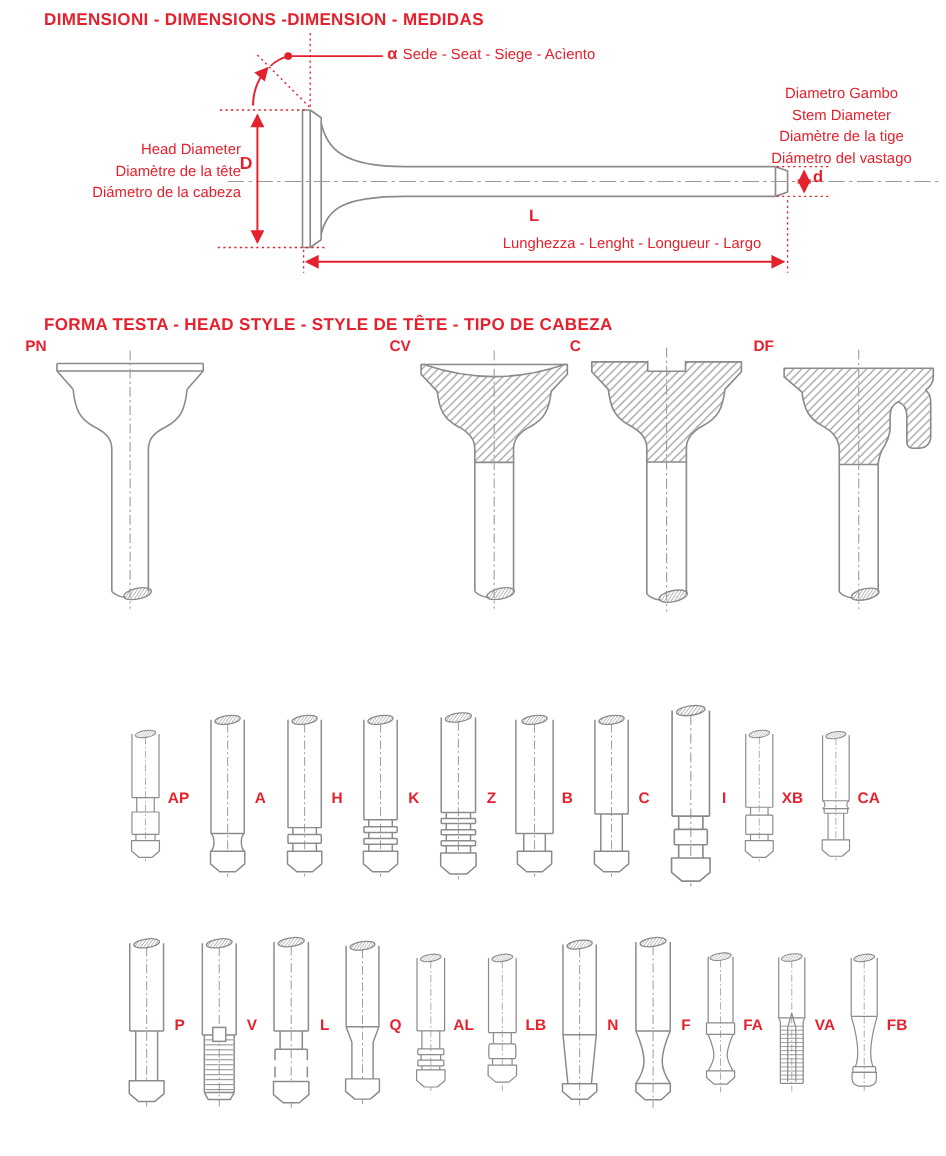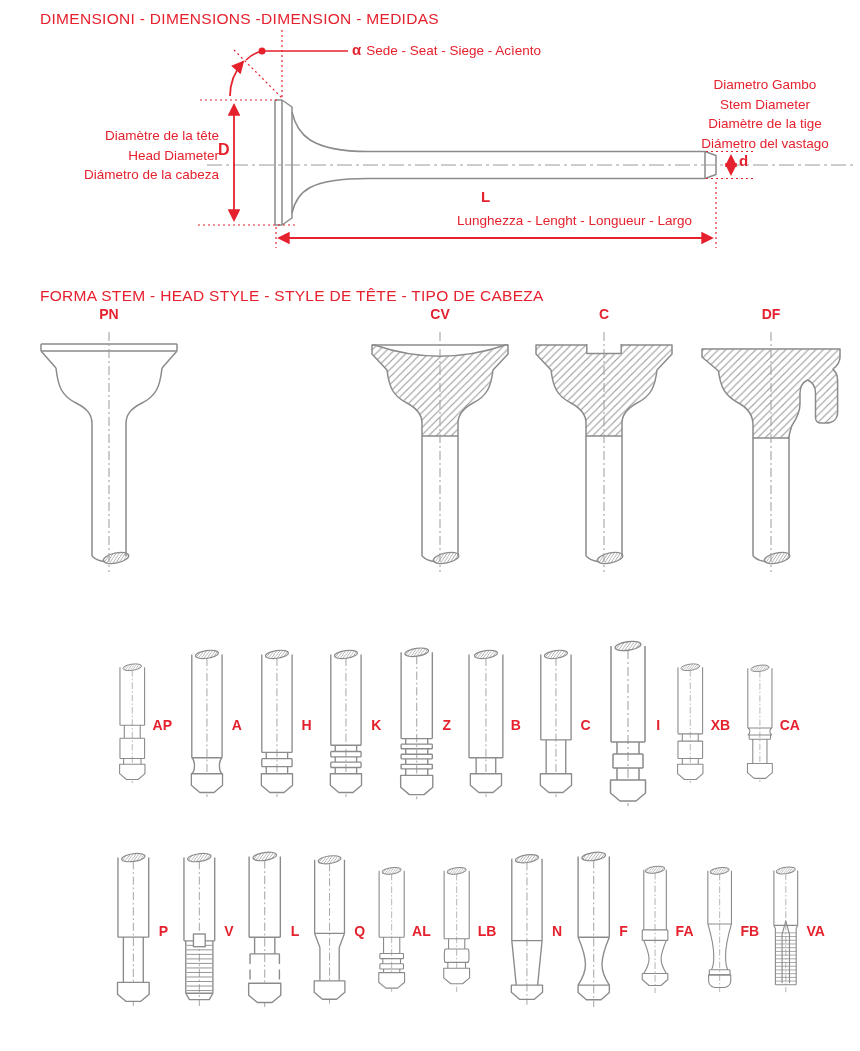--- a/index.html
+++ b/index.html
@@ -1,27 +1,27 @@
 <!DOCTYPE html>
 <html><head>
 <meta charset="utf-8">
 <style>
   :root{ --red:#e5212e; --gray:#8b8b8b; }
   html,body{margin:0;padding:0;background:#fff;}
   .page{position:relative;width:860px;height:1051px;background:#fff;overflow:hidden;
         font-family:"Liberation Sans",sans-serif;}
   .abs{position:absolute;}
-  .sec-title{position:absolute;font-weight:400;font-size:15.5px;letter-spacing:.3px;color:var(--red);white-space:nowrap;}
+  .sec-title{position:absolute;font-weight:700;font-size:15.5px;letter-spacing:.3px;color:var(--red);white-space:nowrap;}
   .ml{position:absolute;font-size:13.5px;line-height:19.5px;color:var(--red);white-space:nowrap;}
   .ml div{white-space:nowrap;}
   .dim{position:absolute;font-weight:700;font-size:15px;color:var(--red);}
   .seat{position:absolute;font-size:13.5px;color:var(--red);white-space:nowrap;}
   .seat b{font-size:15px;font-weight:700;margin-right:5px;}
   .code{font-weight:700;font-size:14px;color:var(--red);text-align:center;white-space:nowrap;}
-  .head-col{position:absolute;top:306px;width:172px;display:flex;flex-direction:column;align-items:center;}
+  .head-col{position:absolute;top:306px;width:172px;display:flex;}
   .head-col svg{margin-top:8px;}
   .groove-row{position:absolute;display:flex;justify-content:space-between;}
   .gcol{display:flex;flex-direction:row;align-items:center;width:60px;}
   .gcol .code{margin-top:3px;}
   
   .o{stroke:var(--gray);stroke-width:1.5;fill:none;stroke-linejoin:round;}
   .thin{stroke:var(--gray);stroke-width:1;fill:none;}
   .cl{stroke:#9b9b9b;stroke-width:1;stroke-dasharray:9 3 2 3;fill:none;}
   .go{stroke:var(--gray);stroke-width:1.5;fill:none;stroke-linejoin:round;}
   .gc{stroke:#9b9b9b;stroke-width:1.1;stroke-dasharray:15 4 3 4;fill:none;}
@@ -86,31 +86,31 @@
   <div class="seat" style="left:352px;top:41px"><b>α</b><span>Sede - Seat - Siege - Acìento</span></div>
 
   <div class="ml" style="left:660px;width:210px;top:75px;text-align:center">
     <div>Diametro Gambo</div>
     <div>Stem Diameter</div>
     <div>Diamètre de la tige</div>
     <div>Diámetro del vastago</div>
   </div>
 
   <div class="ml" style="left:0;width:219px;top:126px;text-align:right">
+    <div>Head Diameter</div>
     <div>Diamètre de la tête</div>
-    <div>Head Diameter</div>
     <div>Diámetro de la cabeza</div>
   </div>
 
   <div class="dim" style="left:218px;top:141px;font-size:16px">D</div>
   <div class="dim" style="left:739px;top:152px">d</div>
   <div class="dim" style="left:481px;top:188px">L</div>
   <div class="ml" style="left:300px;width:392px;top:211px;text-align:right">Lunghezza - Lenght - Longueur - Largo</div>
 
-  <div class="sec-title" style="left:40px;top:287px">FORMA STEM - HEAD STYLE - STYLE DE TÊTE - TIPO DE CABEZA</div>
+  <div class="sec-title" style="left:40px;top:287px">FORMA TESTA - HEAD STYLE - STYLE DE TÊTE - TIPO DE CABEZA</div>
 
   <div class="head-col" style="left:23px">
     <div class="code">PN</div>
     <svg width="156" height="245" viewBox="0 0 156 245">
       <path class="o" d="M10,14 H146 M10,21 H146 M10,14 V21 M146,14 V21"></path>
       <path class="o" d="M10,21 L25,38 M146,21 L131,38"></path>
       <path class="o" d="M25,38 C27,57 31,66 45,73 C57,79 61,85 61,94 V226"></path>
       <path class="o" d="M131,38 C129,57 125,66 111,73 C99,79 95,85 95,94 V226"></path>
       <path class="o" d="M61,226 Q66,231 74,231.5"></path>
       <ellipse cx="85" cy="228" rx="13" ry="5" fill="url(#hzf)" stroke="#8b8b8b" stroke-width="1.3" transform="rotate(-12 85 228)"></ellipse>
@@ -353,32 +353,32 @@
         <path class="o" d="M13,8 V88 M43,8 V88 M11,88 H45 M11,88 V102 M45,88 V102 M11,102 H45 M13,102 C18,114 20,120 20,127 C20,134 16,141 13,146 M43,102 C38,114 36,120 36,127 C36,134 40,141 43,146"></path>
         <path class="o" d="M11,146 H45 V154 L36,162 H20 L11,154 Z" fill="#fff"></path>
       </svg>
       <div class="code">FA</div>
     </div>
 
     <div class="gcol">
       <svg width="56" height="175" viewBox="0 0 56 175">
         <path class="cl" d="M28,12 V172"></path>
         <use href="#st"></use>
-        <path class="o" d="M12,8 V80 M44,8 V80 M12,80 H44 M12,80 C18,100 20,112 20,124 C20,132 19,138 17,142 M44,80 C38,100 36,112 36,124 C36,132 37,138 39,142 M14,142 H42 M14,142 V149 M42,142 V149 M13,149 H43"></path>
-        <path class="o" d="M13,149 H43 V157 Q43,164 35,166 H21 Q13,164 13,157 Z" fill="#fff"></path>
-      </svg>
-      <div class="code">FB</div>
-    </div>
-
-    <div class="gcol">
-      <svg width="56" height="175" viewBox="0 0 56 175">
-        <path class="cl" d="M28,12 V172"></path>
-        <use href="#st"></use>
         <path class="o" d="M12,8 V82 M44,8 V82 M12,82 H44 M12,82 L14,86 M44,82 L42,86 M14,86 V162 M42,86 V162 M14,162 H42"></path>
         <path class="thin" d="M14,92 H42 M14,97 H42 M14,102 H42 M14,107 H42 M14,112 H42 M14,117 H42 M14,122 H42 M14,127 H42 M14,132 H42 M14,137 H42 M14,142 H42 M14,147 H42 M14,152 H42 M14,157 H42"></path>
         <path class="o" d="M28,76 L23,94 V160 M28,76 L33,94 V160"></path>
       </svg>
       <div class="code">VA</div>
     </div>
 
+    <div class="gcol">
+      <svg width="56" height="175" viewBox="0 0 56 175">
+        <path class="cl" d="M28,12 V172"></path>
+        <use href="#st"></use>
+        <path class="o" d="M12,8 V80 M44,8 V80 M12,80 H44 M12,80 C18,100 20,112 20,124 C20,132 19,138 17,142 M44,80 C38,100 36,112 36,124 C36,132 37,138 39,142 M14,142 H42 M14,142 V149 M42,142 V149 M13,149 H43"></path>
+        <path class="o" d="M13,149 H43 V157 Q43,164 35,166 H21 Q13,164 13,157 Z" fill="#fff"></path>
+      </svg>
+      <div class="code">FB</div>
+    </div>
+
   </div>
 
 </div>
 
 </body></html>

